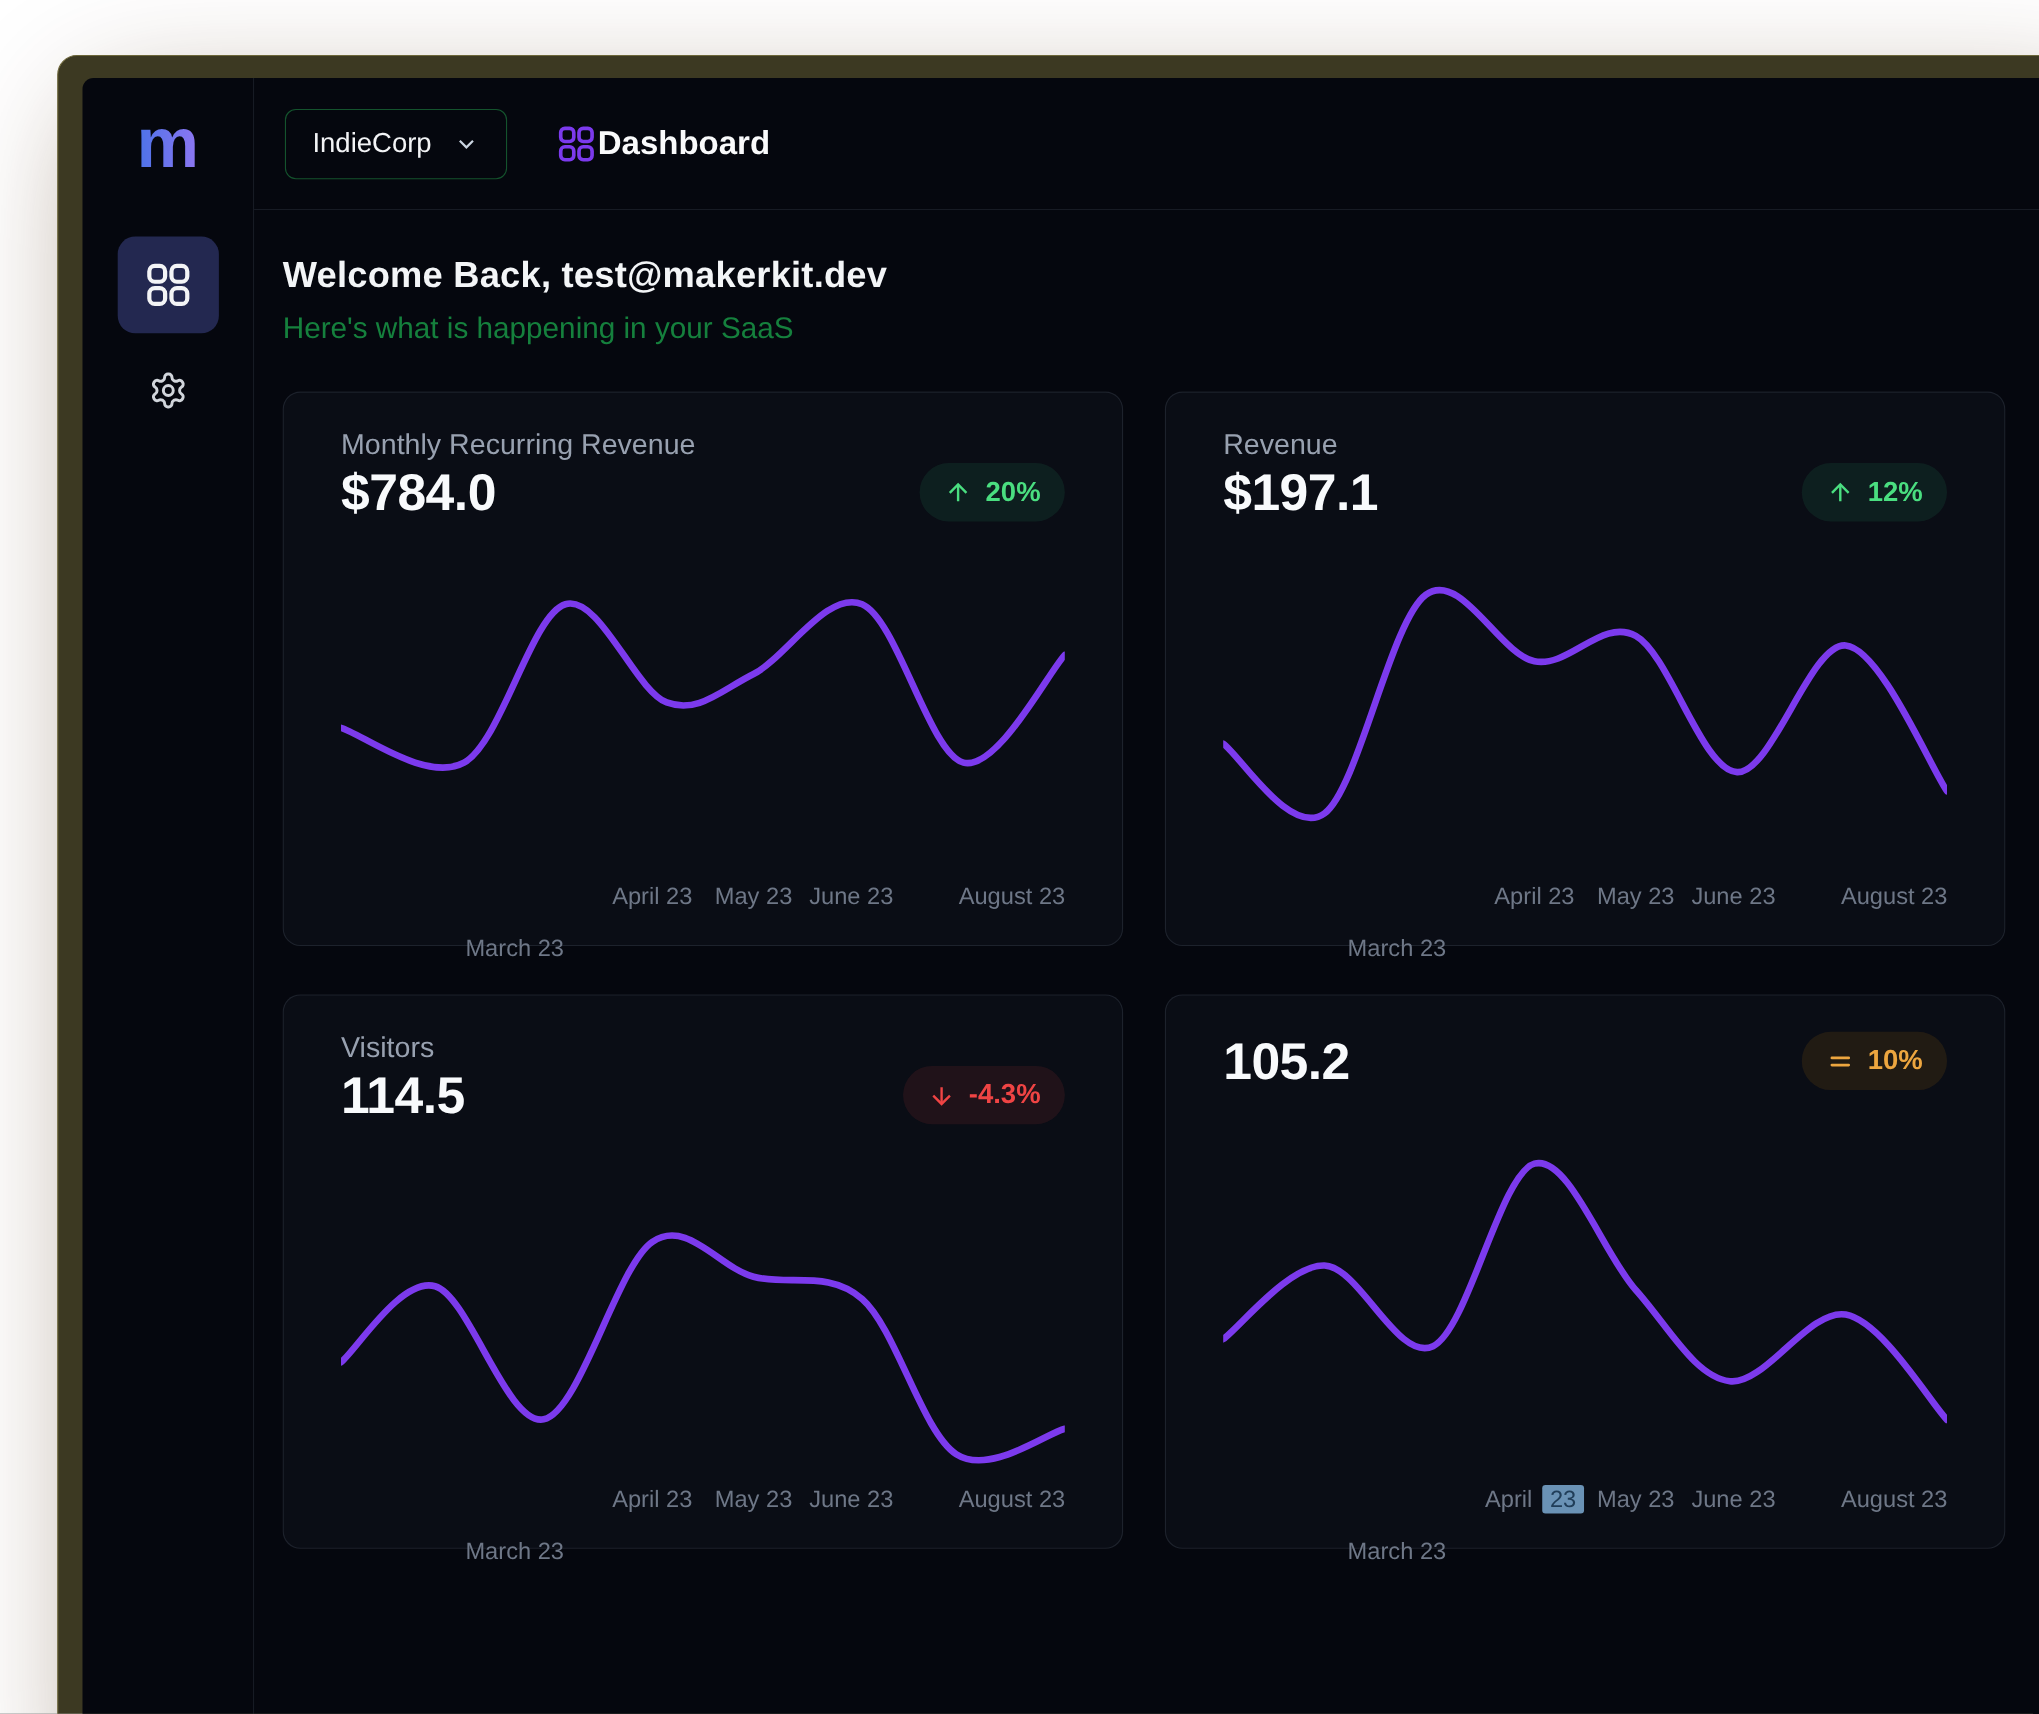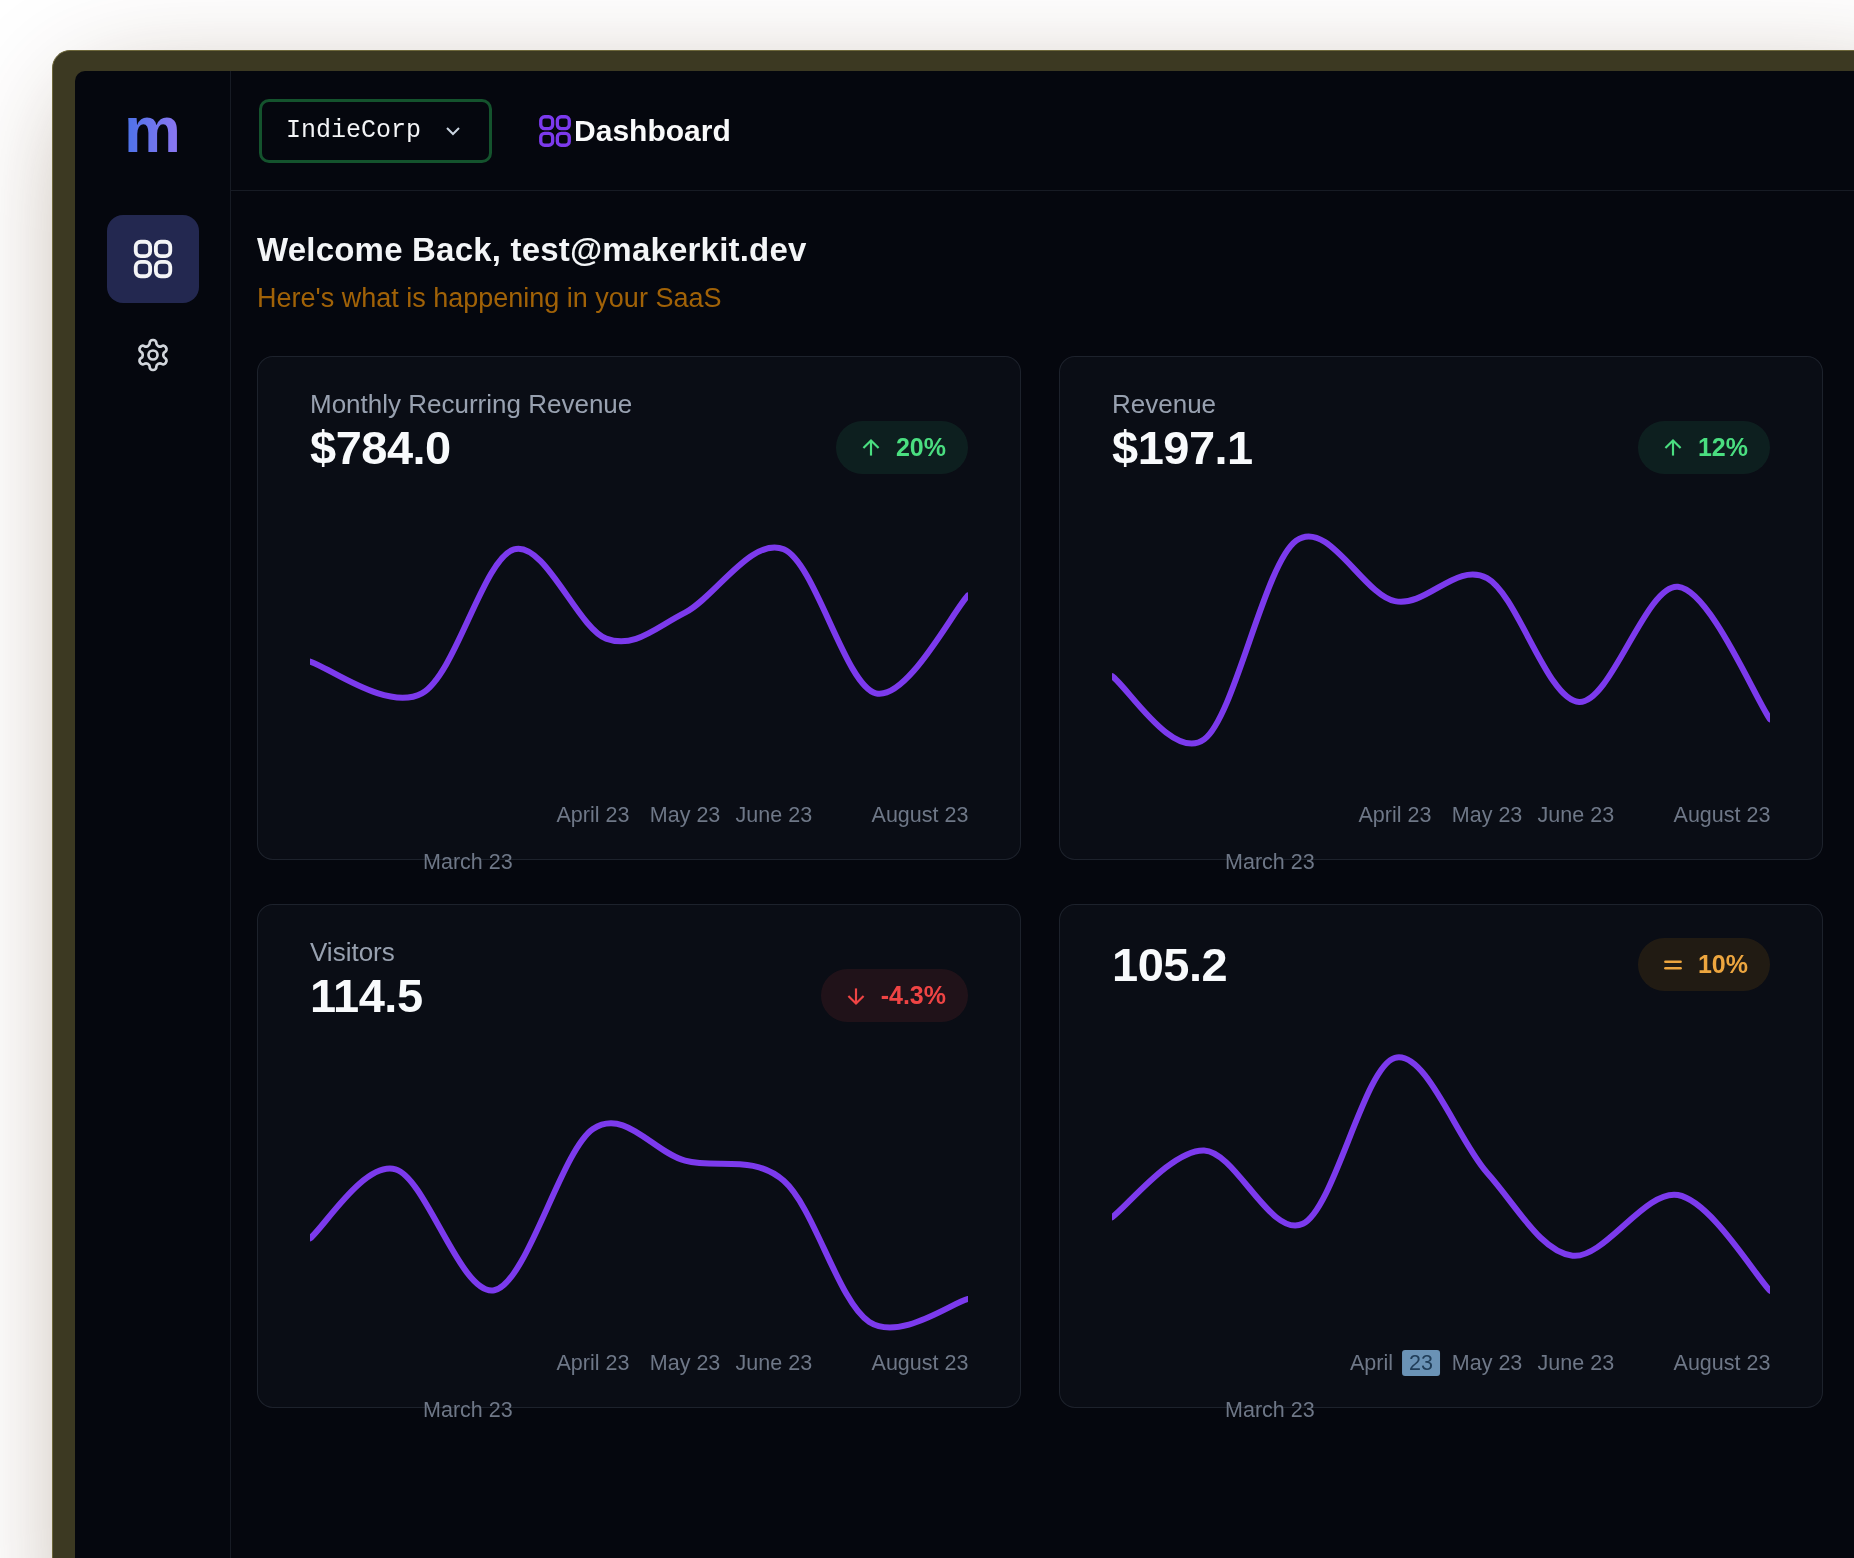--- a/index.html
+++ b/index.html
@@ -47,31 +47,31 @@
   .gear-btn svg { width:36px; height:36px; stroke:#d1d5db; }
 
   
   .main { flex:1; display:flex; flex-direction:column; min-width:0; }
   .topbar {
     height:120px; flex:0 0 120px; border-bottom:1px solid rgba(148,163,184,0.13);
     display:flex; align-items:center; padding-left:28px; gap:44px;
   }
   .ws-btn {
     height:64px; padding:0 24px; display:flex; align-items:center; gap:20px;
-    background:transparent; border:3px solid #14532d; border-radius:10px;
-    color:#f3f4f6; font-size:25px; font-weight:500; font-family:Liberation Mono, monospace; cursor:pointer;
+    background:transparent; border:1px solid #14532d; border-radius:10px;
+    color:#f3f4f6; font-size:25px; font-weight:500; font-family:Liberation Sans, sans-serif; cursor:pointer;
   }
   .ws-btn svg { width:24px; height:24px; stroke:#cbd5e1; }
   .page-head { display:flex; align-items:center; }
   .page-head svg { width:38px; height:38px; stroke:#7c3aed; }
   .page-head .title { font-size:30px; font-weight:600; color:#f9fafb; }
 
   .content { padding:40px 60px 0 26px; flex:1; display:flex; flex-direction:column; min-height:0; }
   .welcome-title { font-size:33px; font-weight:700; color:#f3f5f7; letter-spacing:0.2px; }
-  .welcome-sub { margin-top:14px; font-size:27px; color:#a16207; }
+  .welcome-sub { margin-top:14px; font-size:27px; color:#15803d; }
 
   
   .grid {
     margin-top:42px; display:grid; grid-template-columns:1fr 1fr;
     gap:44px 38px; padding-bottom:40px;
   }
   .card {
     height:504px; background:#0a0d15; border:1px solid rgba(148,163,184,0.14);
     border-radius:16px; padding:32px 52px 26px; display:flex; flex-direction:column;justify-content:flex-end;
   }

